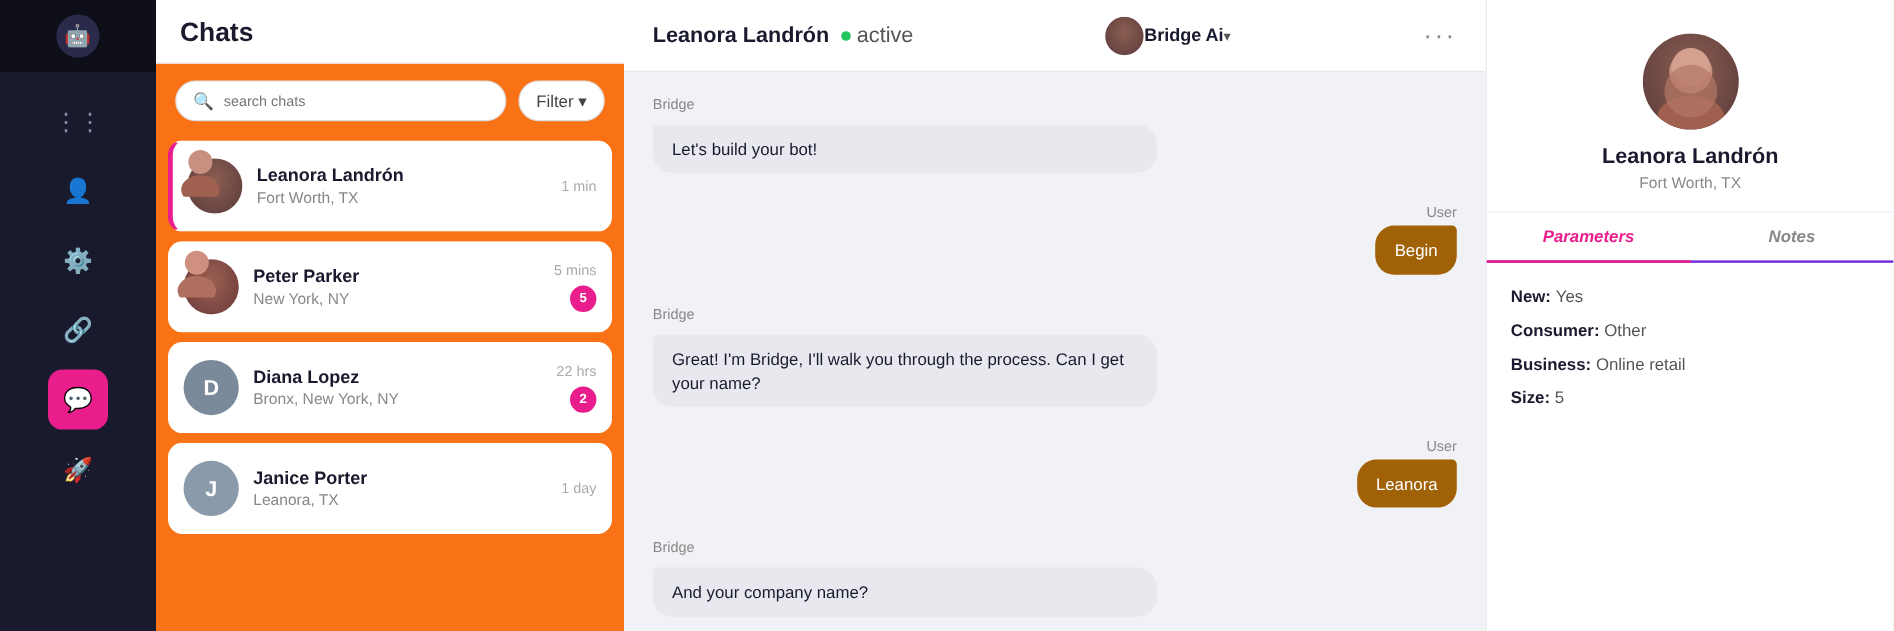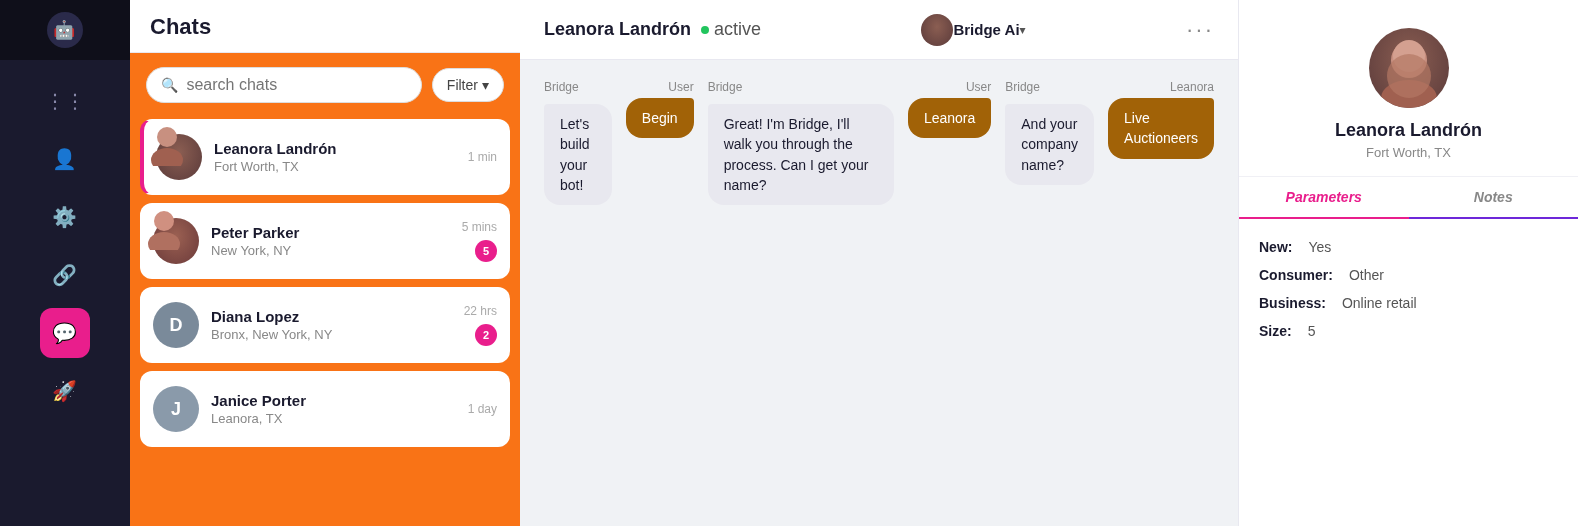--- a/index.html
+++ b/index.html
@@ -87,21 +87,21 @@
       background: #fff;
       border: 1px solid #ddd;
       border-radius: 22px;
       padding: 8px 14px;
       gap: 8px;
     }
     .search-icon { color: #aaa; font-size: 14px; }
     .search-input {
       border: none;
       outline: none;
-      font-size: 16px;
+      font-size: 12px;
       color: #aaa;
       width: 100%;
       background: transparent;
     }
     .filter-btn {
       display: flex;
       align-items: center;
       gap: 4px;
       background: #fff;
       border: 1px solid #ddd;
@@ -197,22 +197,22 @@
       color: #555;
     }
     .active-dot { width: 8px; height: 8px; border-radius: 50%; background: #22c55e; }
     .more-btn { color: #888; font-size: 22px; cursor: pointer; letter-spacing: 2px; }
 
     .messages {
       flex: 1;
       overflow-y: auto;
       padding: 20px 24px;
       display: flex;
-      flex-direction: row;
-      gap: 14px;
+      flex-direction: column;
+      gap: 26px;
     }
     .msg-group { display: flex; flex-direction: column; gap: 6px; }
     .msg-sender { font-size: 12px; color: #888; margin-bottom: 4px; }
     .msg-bubble {
       display: inline-block;
       padding: 10px 16px;
       border-radius: 16px;
       font-size: 14px;
       line-height: 1.45;
       max-width: 420px;
@@ -283,21 +283,21 @@
       font-weight: 600;
       cursor: pointer;
       color: #888;
     }
     .panel-tab.active {
       color: #e91e8c;
       border-bottom: 2px solid #e91e8c;
       margin-bottom: -2px;
     }
     .panel-body { padding: 20px; flex: 1; overflow-y: auto; }
-    .param-row { display: flex; gap: 16px; margin-bottom: 12px; font-size: 14px; }
+    .param-row { display: flex; gap: 4px; margin-bottom: 12px; font-size: 14px; }
     .param-key { font-weight: 700; color: #1a1a2e; }
     .param-val { color: #555; }
     .user-avatar-sm {
       width: 32px;
       height: 32px;
       border-radius: 50%;
       background: #5a3a3a;
       background-image: radial-gradient(ellipse at 50% 40%, #8b5e52 0%, #5a3a3a 100%);
     }
     .user-name { font-size: 15px; font-weight: 600; color: #1a1a2e; }

